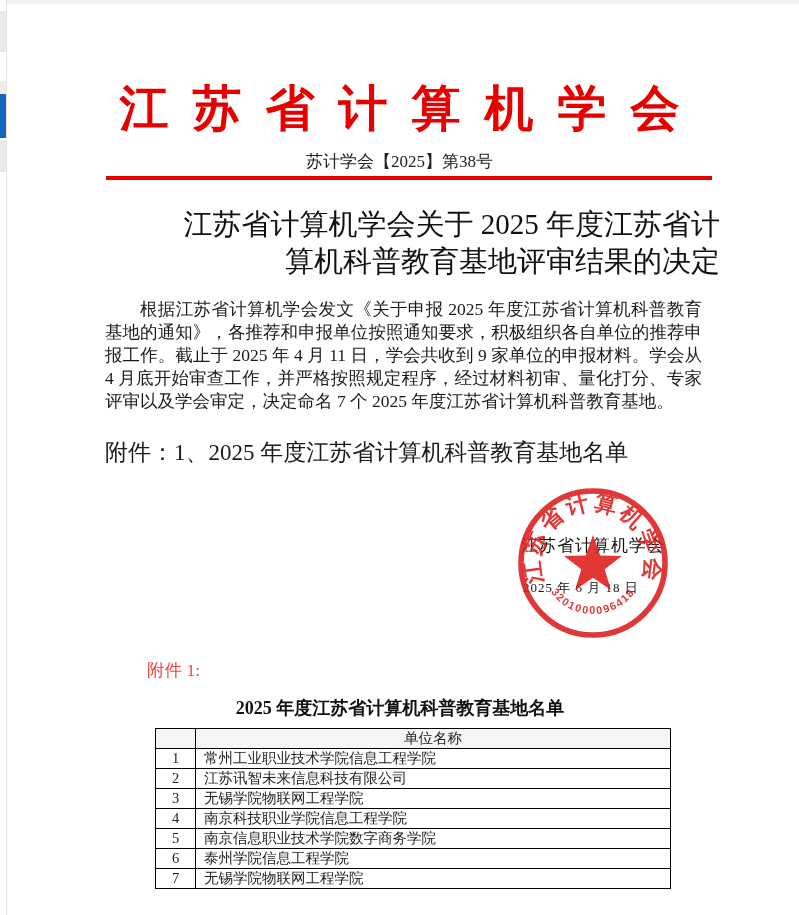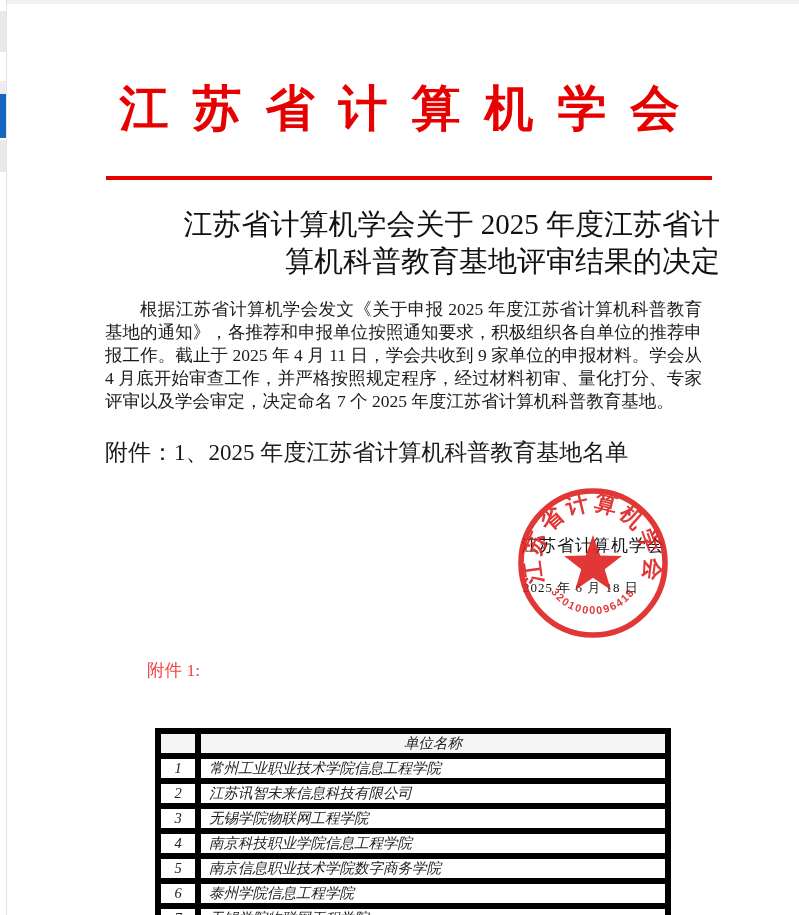--- a/index.html
+++ b/index.html
@@ -37,41 +37,42 @@
   .sig-date { font-size:13px; color:#141414; margin-top:22px; padding-left:18px; letter-spacing:1px; }
 
   .seal { position:absolute; left:513px; top:483px; width:160px; height:160px; z-index:3; opacity:0.88; }
 
   .attach-label { position:absolute; left:147px; top:658px; font-size:17.5px; color:#ef4444; }
   .table-title { position:absolute; left:80px; width:640px; top:696px; text-align:center;
     font-size:18px; font-weight:bold; color:#111; }
 
   .base-table { position:absolute; left:155px; top:728px; width:516px;
     border-collapse:collapse; font-size:14.5px; color:#222; table-layout:fixed; }
-  .base-table th, .base-table td { border:6px solid #000000; height:19px; padding:0 8px;
-    overflow:hidden; white-space:nowrap; font-weight:normal;font-style:italic; }
+  .base-table th, .base-table td { border:1px solid #000000; height:19px; padding:0 8px;
+    overflow:hidden; white-space:nowrap; font-weight:normal; }
   .base-table th { background:#f5f5f5; text-align:center; }
   .base-table td:first-child, .base-table th:first-child { width:40px; text-align:center; padding:0; }
   .base-table { border:1px solid #333; }
 </style>
 </head>
 <body>
 
 <div class="page">
 
   <div class="top-strip"></div>
   <div class="edge-col">
     <div class="edge-block eb1"></div>
     <div class="edge-block eb2"></div>
     <div class="edge-block eb3"></div>
     <div class="edge-block eb4"></div>
   </div>
   <div class="page-left-line"></div>
 
   <div class="org-title">江苏省计算机学会</div>
+  <div class="doc-number">苏计学会【2025】第38号</div>
   <div class="red-rule"></div>
 
   <div class="doc-title">
     <div>江苏省计算机学会关于 2025 年度江苏省计</div>
     <div>算机科普教育基地评审结果的决定</div>
   </div>
 
   <div class="body-par">根据江苏省计算机学会发文《关于申报 2025 年度江苏省计算机科普教育基地的通知》，各推荐和申报单位按照通知要求，积极组织各自单位的推荐申报工作。截止于 2025 年 4 月 11 日，学会共收到 9 家单位的申报材料。学会从 4 月底开始审查工作，并严格按照规定程序，经过材料初审、量化打分、专家评审以及学会审定，决定命名 7 个 2025 年度江苏省计算机科普教育基地。</div>
 
   <div class="attach-note">附件：1、2025 年度江苏省计算机科普教育基地名单</div>
@@ -90,20 +91,21 @@
     <text font-size="28" font-weight="bold" fill="#dd1c1c" letter-spacing="4" font-family="Liberation Serif, DejaVu Serif, serif">
       <textPath href="#ringArc" startOffset="50%" text-anchor="middle">江苏省计算机学会</textPath>
     </text>
     <polygon fill="#dd1c1c" points="100,65 109.1,90.5 136.1,91.3 114.7,107.8 122.3,133.7 100,118.5 77.7,133.7 85.3,107.8 63.9,91.3 90.9,90.5"></polygon>
     <text font-size="13.5" font-weight="bold" fill="#dd1c1c" letter-spacing="2" font-family="Liberation Sans, DejaVu Sans, sans-serif">
       <textPath href="#codeArc" startOffset="50%" text-anchor="middle">3201000096418</textPath>
     </text>
   </svg>
 
   <div class="attach-label">附件 1:</div>
+  <div class="table-title">2025 年度江苏省计算机科普教育基地名单</div>
 
   <table class="base-table">
     <thead>
       <tr>
         <th></th>
         <th>单位名称</th>
       </tr>
     </thead>
     <tbody>
         <tr>

